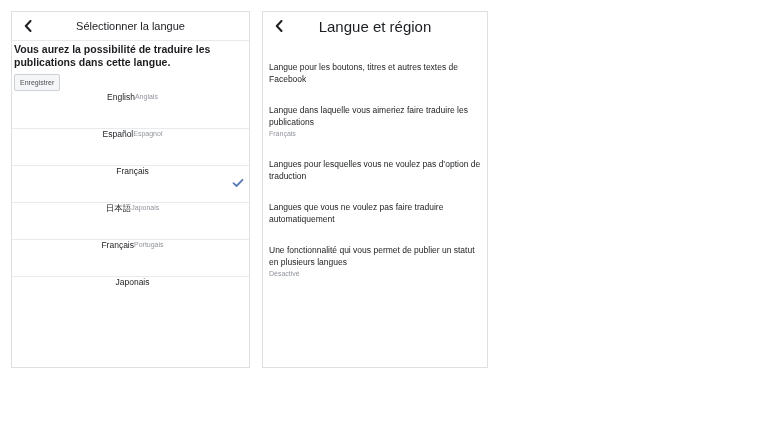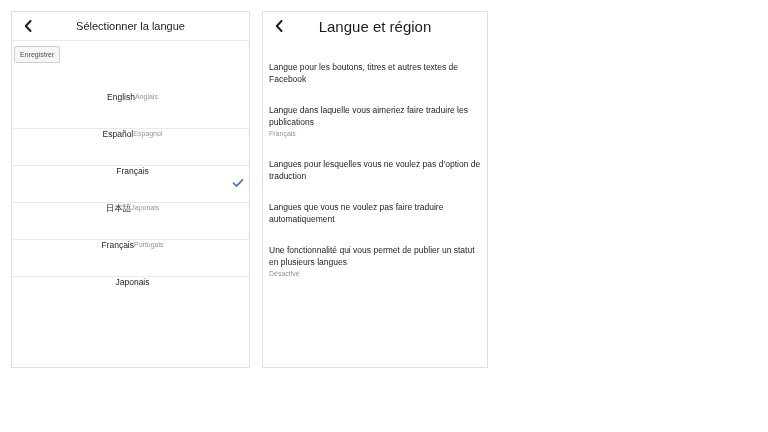--- a/index.html
+++ b/index.html
@@ -30,20 +30,21 @@
 
 <div class="panel" id="left">
   <div class="hdr">
     <div class="back">
       <svg width="8" height="12" viewBox="0 0 8 12">
           <path d="M6.5 1 L1.8 6 L6.5 11" fill="none" stroke="#1c1e21" stroke-width="2" stroke-linecap="round" stroke-linejoin="round"></path>
         </svg>
     </div>
     <span class="title">Sélectionner la langue</span>
   </div>
+  <div class="intro">Vous aurez la possibilité de traduire les publications dans cette langue.</div>
   <div class="save-btn">Enregistrer</div>
   <div class="lang-list">
     <div class="lang-item">
       <span class="lang-name">English</span>
       <span class="lang-sub">Anglais</span>
     </div>
     <div class="lang-item">
       <span class="lang-name">Español</span>
       <span class="lang-sub">Espagnol</span>
     </div>

